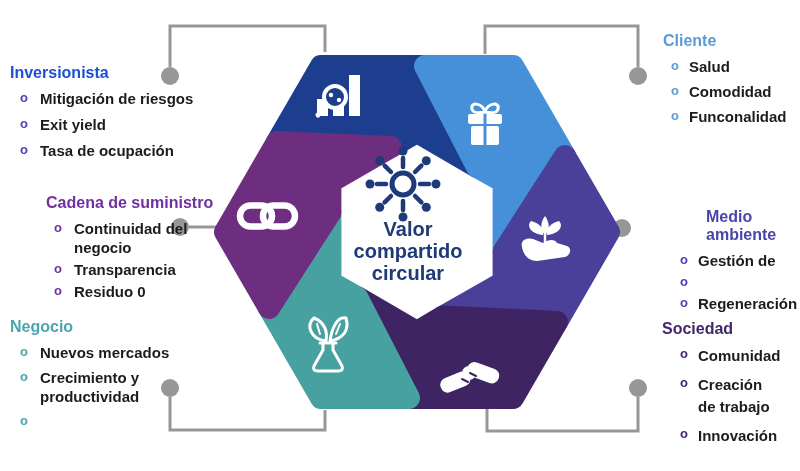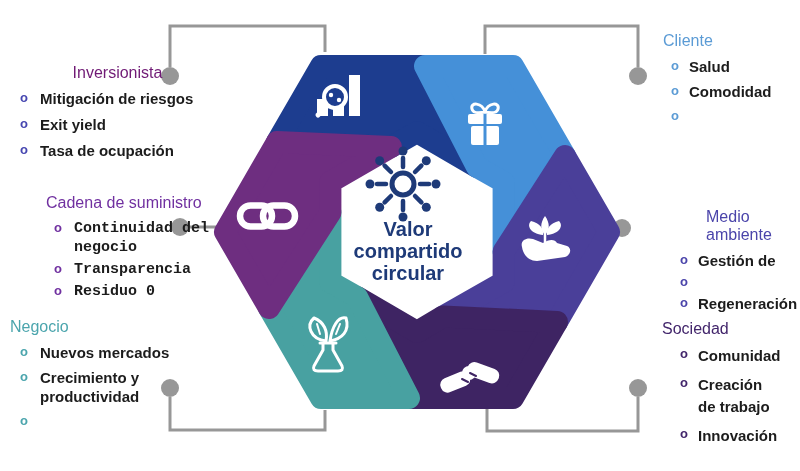--- a/index.html
+++ b/index.html
@@ -4,35 +4,35 @@
 <style>
   html,body{margin:0;padding:0;}
   body{
     width:800px;height:471px;position:relative;overflow:hidden;
     background:#ffffff;
     font-family:"Liberation Sans", sans-serif;
   }
   #stage{position:absolute;left:0;top:0;width:800px;height:471px;}
   svg{position:absolute;left:0;top:0;}
   .group{position:absolute;}
-  .ghead{font-weight:400;font-size:16px;margin-bottom:7px;}
+  .ghead{font-weight:700;font-size:16px;margin-bottom:7px;}
   .row{display:flex;margin-bottom:7px;}
   .bul{font-weight:700;font-size:13px;flex:none;width:20px;line-height:18px;}
   .itx{font-weight:700;font-size:15px;line-height:19px;color:#1c1c1c;white-space:pre-line;}
 
   .g-inversionista{left:10px;top:64px;width:215px;}
   .g-inversionista .row{padding-left:10px;margin-bottom:7px;}
 
   .g-cliente{left:663px;top:32px;width:135px;}
   .g-cliente .row{padding-left:8px;margin-bottom:6px;}
   .g-cliente .bul{width:18px;}
 
   .g-cadena{left:14px;top:194px;width:205px;margin-left:32px;}
   .g-cadena .row{padding-left:8px;margin-bottom:3px;}
-  .g-cadena .itx{max-width:155px;font-family:Liberation Mono, monospace;}
+  .g-cadena .itx{max-width:155px;}
 
   .g-medio{left:662px;top:208px;width:138px;}
   .g-medio .row{padding-left:18px;margin-bottom:3px;}
   .g-medio .bul{width:18px;}
 
   .g-negocio{left:10px;top:318px;width:200px;}
   .g-negocio .row{padding-left:10px;margin-bottom:6px;}
 
   .g-sociedad{left:662px;top:320px;width:135px;}
   .g-sociedad .row{padding-left:18px;margin-bottom:7px;}
@@ -145,21 +145,21 @@
     </g>
   </svg>
 
   <div class="center-label" style="color: rgb(30, 58, 120);">
     <span>Valor</span>
     <span>compartido</span>
     <span>circular</span>
   </div>
 
   <div class="group g-inversionista">
-    <div class="ghead" style="color: #701a75; text-align: center;">Inversionista</div>
+    <div class="ghead" style="color: #1d4ed8;">Inversionista</div>
     <div class="row">
       <span class="bul" style="color: rgb(70, 70, 176);">o</span>
       <span class="itx">Mitigación de riesgos</span>
     </div>
     <div class="row">
       <span class="bul" style="color: rgb(70, 70, 176);">o</span>
       <span class="itx">Exit yield</span>
     </div>
     <div class="row">
       <span class="bul" style="color: rgb(70, 70, 176);">o</span>
@@ -172,20 +172,21 @@
     <div class="row">
       <span class="bul" style="color: rgb(91, 155, 213);">o</span>
       <span class="itx">Salud</span>
     </div>
     <div class="row">
       <span class="bul" style="color: rgb(91, 155, 213);">o</span>
       <span class="itx">Comodidad</span>
     </div>
     <div class="row">
       <span class="bul" style="color: rgb(91, 155, 213);">o</span>
+      <span class="itx">Funconalidad</span>
     </div>
   </div>
 
   <div class="group g-cadena">
     <div class="ghead" style="color: rgb(112, 48, 160);">Cadena de suministro</div>
     <div class="row">
       <span class="bul" style="color: rgb(112, 48, 160);">o</span>
       <span class="itx">Continuidad del
 negocio</span>
     </div>

